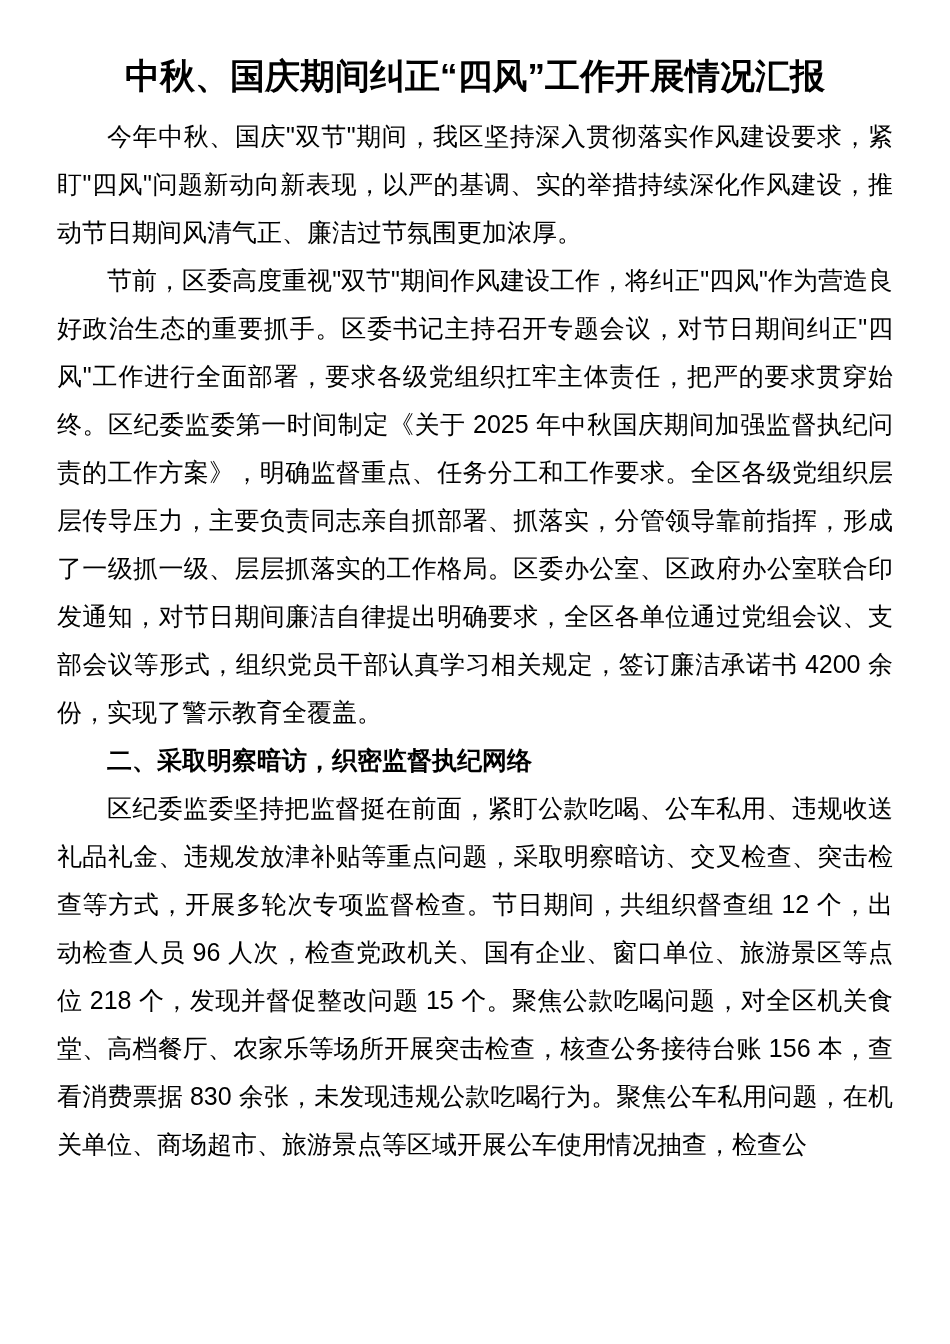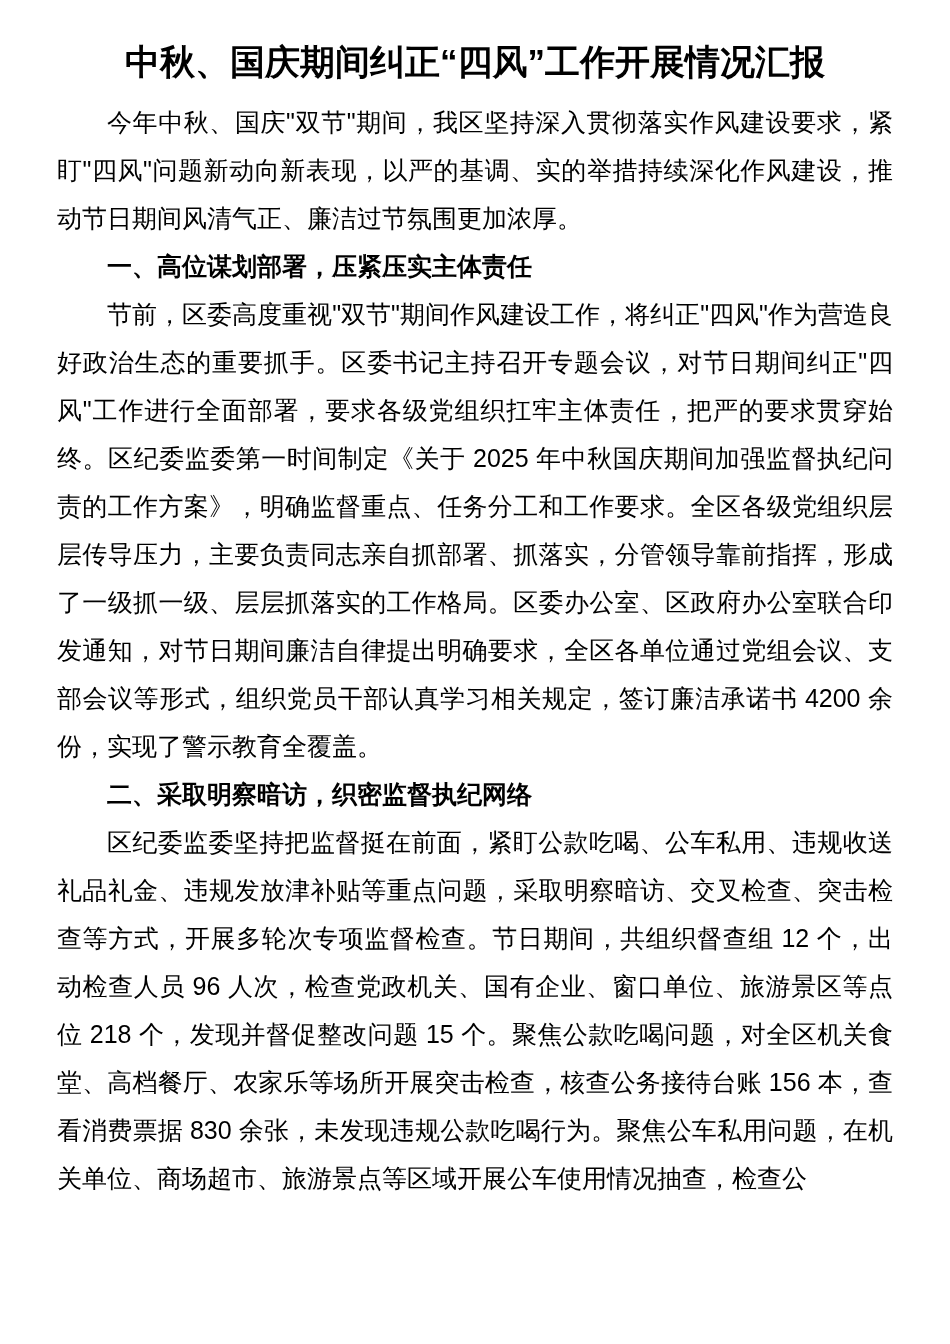--- a/index.html
+++ b/index.html
@@ -5,21 +5,21 @@
   html, body {
     margin: 0;
     padding: 0;
     background: #ffffff;
   }
   .page {
     position: relative;
     width: 950px;
     height: 1344px;
     box-sizing: border-box;
-    padding: 36px 57px 0 57px;
+    padding: 50px 57px 0 57px;
     background: #ffffff;
     color: #000000;
     font-family: "Liberation Sans", "DejaVu Sans", sans-serif;
     overflow: hidden;
   }
   .doc-title {
     margin: 0 0 10px 0;
     font-size: 35px;
     line-height: 52px;
     font-weight: 700;
@@ -40,20 +40,19 @@
   }
 </style>
 </head>
 <body>
 
 <div class="page">
   <h1 class="doc-title">中秋、国庆期间纠正“四风”工作开展情况汇报</h1>
 
   <p class="body">今年中秋、国庆"双节"期间，我区坚持深入贯彻落实作风建设要求，紧盯"四风"问题新动向新表现，以严的基调、实的举措持续深化作风建设，推动节日期间风清气正、廉洁过节氛围更加浓厚。</p>
 
-  <p class="heading">一、高位谋划部署，压紧压实主体责任</p>
 
   <p class="body">节前，区委高度重视"双节"期间作风建设工作，将纠正"四风"作为营造良好政治生态的重要抓手。区委书记主持召开专题会议，对节日期间纠正"四风"工作进行全面部署，要求各级党组织扛牢主体责任，把严的要求贯穿始终。区纪委监委第一时间制定《关于 2025 年中秋国庆期间加强监督执纪问责的工作方案》，明确监督重点、任务分工和工作要求。全区各级党组织层层传导压力，主要负责同志亲自抓部署、抓落实，分管领导靠前指挥，形成了一级抓一级、层层抓落实的工作格局。区委办公室、区政府办公室联合印发通知，对节日期间廉洁自律提出明确要求，全区各单位通过党组会议、支部会议等形式，组织党员干部认真学习相关规定，签订廉洁承诺书 4200 余份，实现了警示教育全覆盖。</p>
 
   <p class="heading">二、采取明察暗访，织密监督执纪网络</p>
 
   <p class="body">区纪委监委坚持把监督挺在前面，紧盯公款吃喝、公车私用、违规收送礼品礼金、违规发放津补贴等重点问题，采取明察暗访、交叉检查、突击检查等方式，开展多轮次专项监督检查。节日期间，共组织督查组 12 个，出动检查人员 96 人次，检查党政机关、国有企业、窗口单位、旅游景区等点位 218 个，发现并督促整改问题 15 个。聚焦公款吃喝问题，对全区机关食堂、高档餐厅、农家乐等场所开展突击检查，核查公务接待台账 156 本，查看消费票据 830 余张，未发现违规公款吃喝行为。聚焦公车私用问题，在机关单位、商场超市、旅游景点等区域开展公车使用情况抽查，检查公</p>
 </div>
 
 </body></html>

